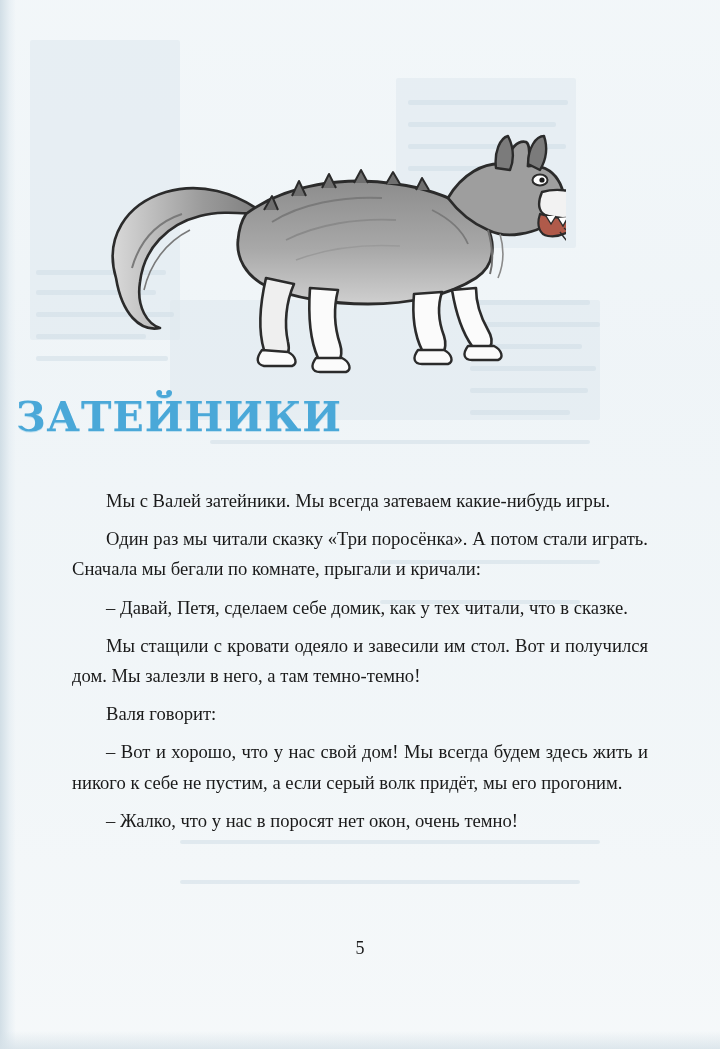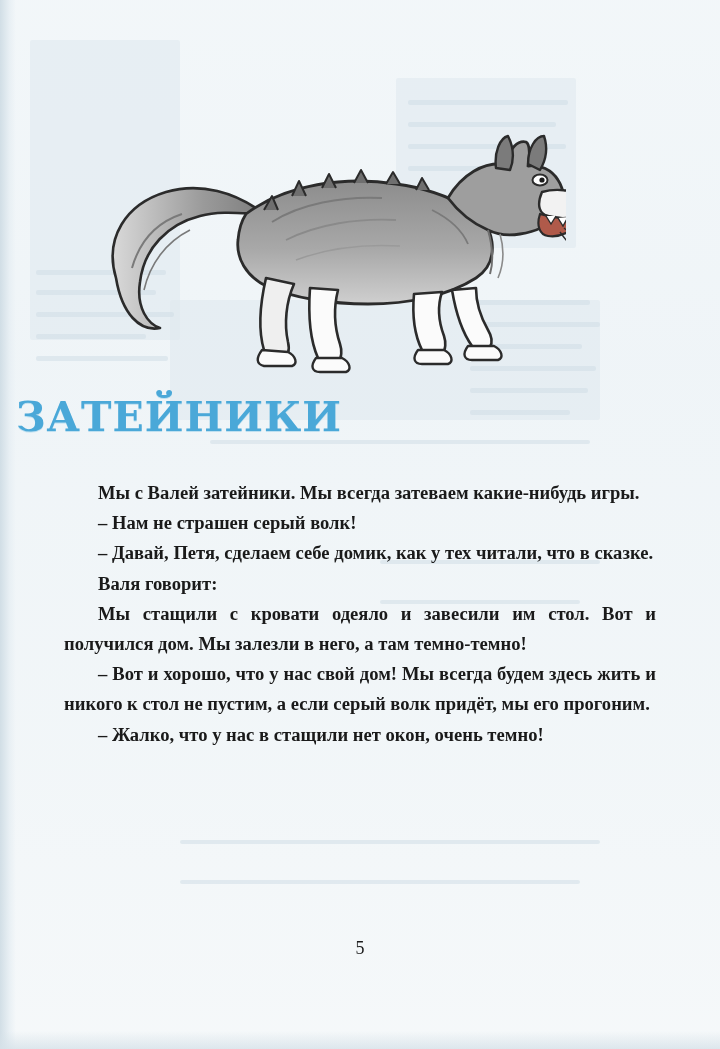--- a/index.html
+++ b/index.html
@@ -98,23 +98,22 @@
     top: 478px;
     width: 592px;
     font-family: "Liberation Serif", serif;
     font-size: 18.6px;
     line-height: 30.2px;
     color: #1a1a1a;
     text-align: justify;
     text-justify: inter-word;
   }
   .body-text p {
-    margin: 0;
+    margin: 8px;
     text-indent: 34px;
-    font-weight: bold;
   }
   .body-text p.dialogue {
     text-indent: 34px;
   }
 
   .folio {
     position: absolute;
     left: 0;
     top: 938px;
     width: 720px;
@@ -231,23 +230,23 @@
 
       <path d="M392 112 C396 126 398 142 394 156" fill="none" stroke="#6f6f6f" stroke-width="2"></path>
       <path d="M404 116 C408 130 408 146 402 160" fill="none" stroke="#8a8a8a" stroke-width="1.6"></path>
     </svg>
   </div>
 
   <div class="story-title">Затейники</div>
 
   <div class="body-text">
     <p>Мы с Валей затейники. Мы всегда затеваем какие-нибудь игры.</p>
-    <p class="dialogue">– Нам не страшен серый волк!</p>
+    <p>Один раз мы читали сказку «Три поросёнка». А потом стали играть. Сначала мы бегали по комнате, прыгали и кричали:</p>
     <p class="dialogue">– Давай, Петя, сделаем себе домик, как у тех читали, что в сказке.</p>
+    <p>Мы стащили с кровати одеяло и завесили им стол. Вот и получился дом. Мы залезли в него, а там темно-темно!</p>
     <p>Валя говорит:</p>
-    <p>Мы стащили с кровати одеяло и завесили им стол. Вот и получился дом. Мы залезли в него, а там темно-темно!</p>
-    <p class="dialogue">– Вот и хорошо, что у нас свой дом! Мы всегда будем здесь жить и никого к стол не пустим, а если серый волк придёт, мы его прогоним.</p>
-    <p class="dialogue">– Жалко, что у нас в стащили нет окон, очень темно!</p>
+    <p class="dialogue">– Вот и хорошо, что у нас свой дом! Мы всегда будем здесь жить и никого к себе не пустим, а если серый волк придёт, мы его прогоним.</p>
+    <p class="dialogue">– Жалко, что у нас в поросят нет окон, очень темно!</p>
   </div>
 
   <div class="folio">5</div>
 
 </div>
 
 </body></html>

